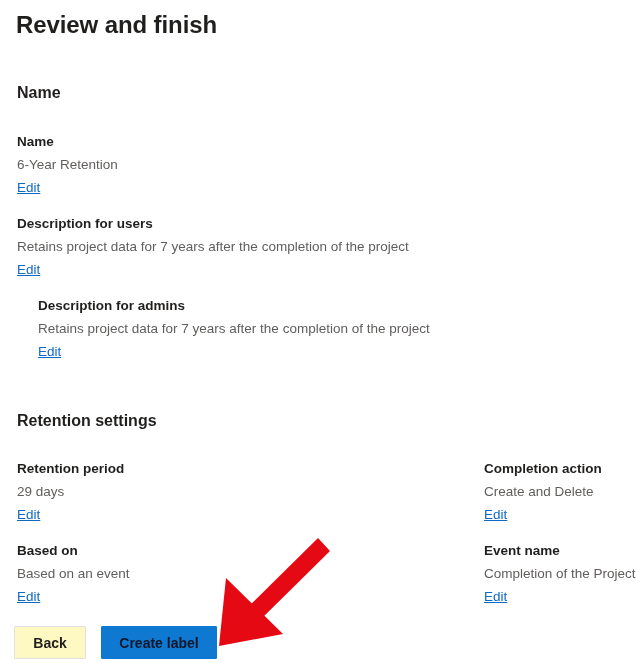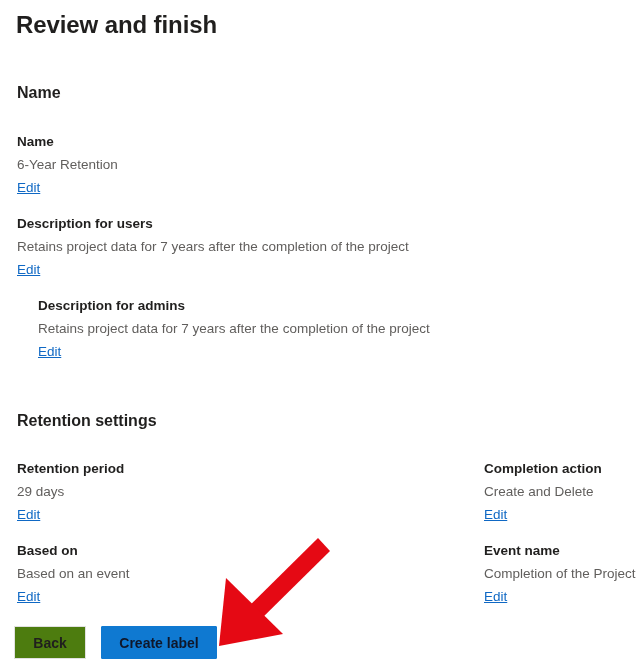--- a/index.html
+++ b/index.html
@@ -97,21 +97,21 @@
     display: flex;
     align-items: center;
     justify-content: center;
     padding: 0 14px;
     user-select: none;
   }
   .btn-back {
     left: 14px;
     top: 626px;
     width: 72px;
-    background: #4d7c0f;
+    background: #fef9c3;
     border: 1px solid #e1e1e1;
     color: #201f1e;
   }
   .btn-create {
     left: 101px;
     top: 626px;
     width: 116px;
     background: #0f79d1;
     border: 1px solid #0f79d1;
     color: #0f172a;

